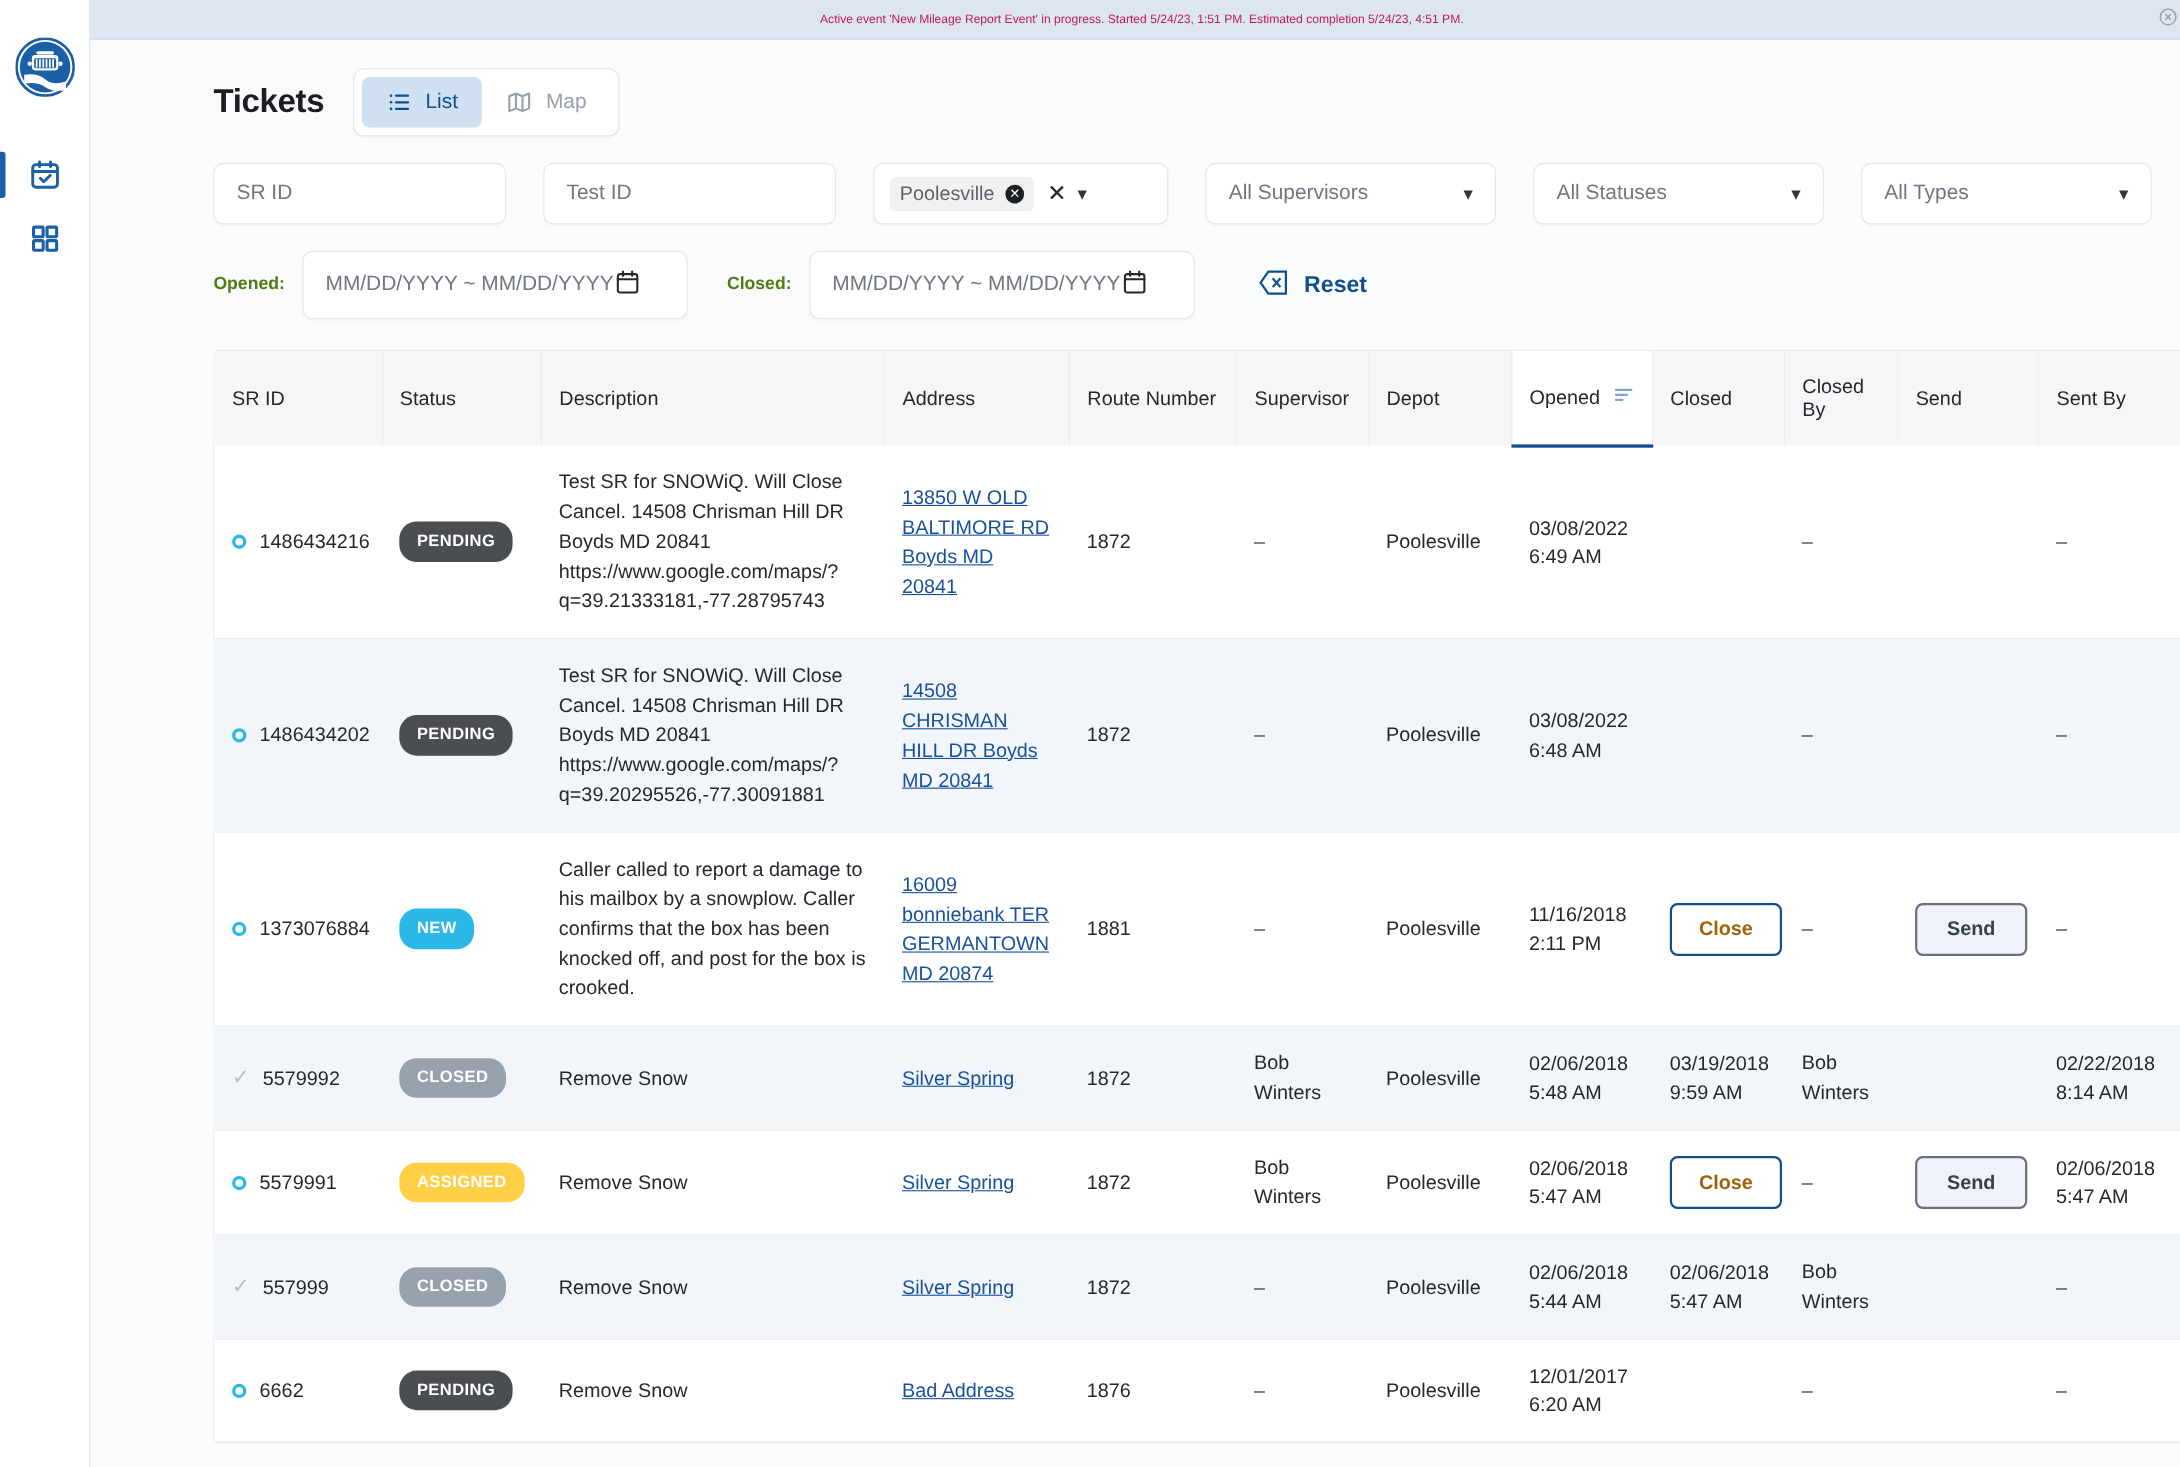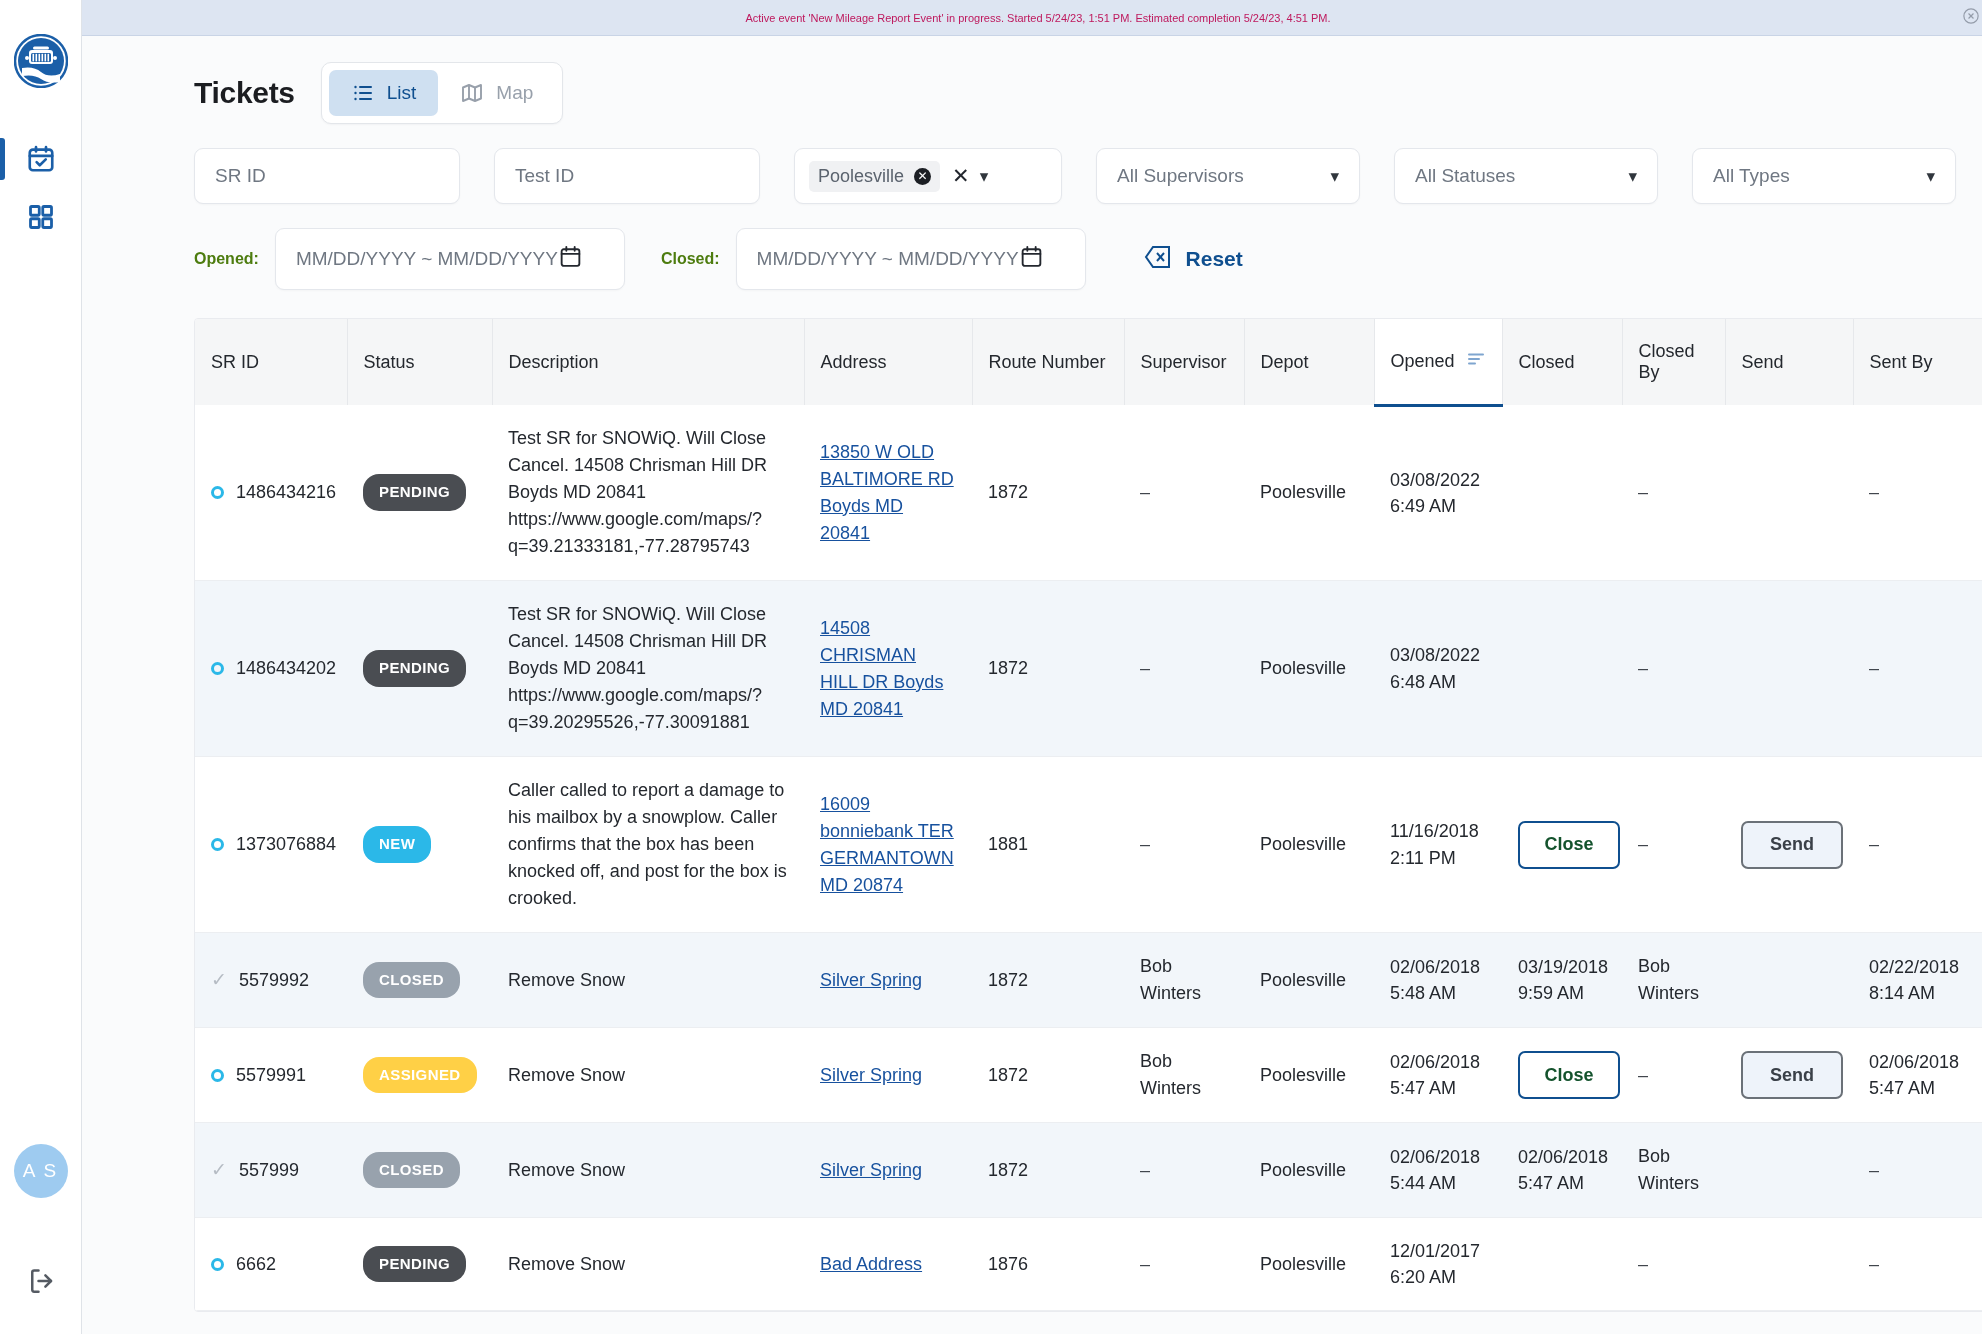--- a/index.html
+++ b/index.html
@@ -158,21 +158,21 @@
   .badge.assigned { background: #ffd046; color: #ffffff; }
   a.addr {
     color: #17519e; text-decoration: underline; font-size: 18px; cursor: pointer;
   }
   .dash { color: #41464d; }
   .btn {
     display: inline-flex; align-items: center; justify-content: center;
     width: 102px; height: 48px; border-radius: 7px; font-size: 18px;
     font-weight: 700; cursor: pointer;
   }
-  .btn.close-btn { background: #ffffff; border: 2px solid #0f4f8f; color: #14532d; }
+  .btn.close-btn { background: #ffffff; border: 2px solid #0f4f8f; color: #a16207; }
   .btn.send-btn { background: #eef3fa; border: 2px solid #6b7178; color: #3a4048; }
   .stack { display: flex; flex-direction: column; line-height: 1.45; }
 </style>
 </head>
 <body>
 
 <div class="app">
 
   <div class="rail">
     <div class="rail-logo">
@@ -213,30 +213,20 @@
           <svg width="28" height="28" viewBox="0 0 24 24" fill="none" stroke="#1b5fa8" stroke-width="2.4">
             <rect x="3" y="3" width="7.5" height="7.5" rx="1"></rect>
             <rect x="13.5" y="3" width="7.5" height="7.5" rx="1"></rect>
             <rect x="3" y="13.5" width="7.5" height="7.5" rx="1"></rect>
             <rect x="13.5" y="13.5" width="7.5" height="7.5" rx="1"></rect>
           </svg>
         </span>
       </div>
     </div>
 
-    <div class="rail-bottom">
-      <div class="avatar">A S</div>
-      <div class="logout">
-        <svg width="30" height="30" viewBox="0 0 24 24" fill="none" stroke="#555b63" stroke-width="2" stroke-linecap="round" stroke-linejoin="round">
-          <path d="M10 3.5H6.5A1.5 1.5 0 0 0 5 5v14a1.5 1.5 0 0 0 1.5 1.5H10"></path>
-          <polyline points="15.5,16.5 20,12 15.5,7.5"></polyline>
-          <line x1="20" y1="12" x2="10" y2="12"></line>
-        </svg>
-      </div>
-    </div>
   </div>
 
   <div class="main">
 
     <div class="banner">
       <span class="banner-text">Active event 'New Mileage Report Event' in progress. Started 5/24/23, 1:51 PM. Estimated completion 5/24/23, 4:51 PM.</span>
       <span class="banner-close">
         <svg width="18" height="18" viewBox="0 0 24 24" fill="none" stroke="#5a6270" stroke-width="1.6">
           <circle cx="12" cy="12" r="9.5"></circle>
           <line x1="8.7" y1="8.7" x2="15.3" y2="15.3"></line>

